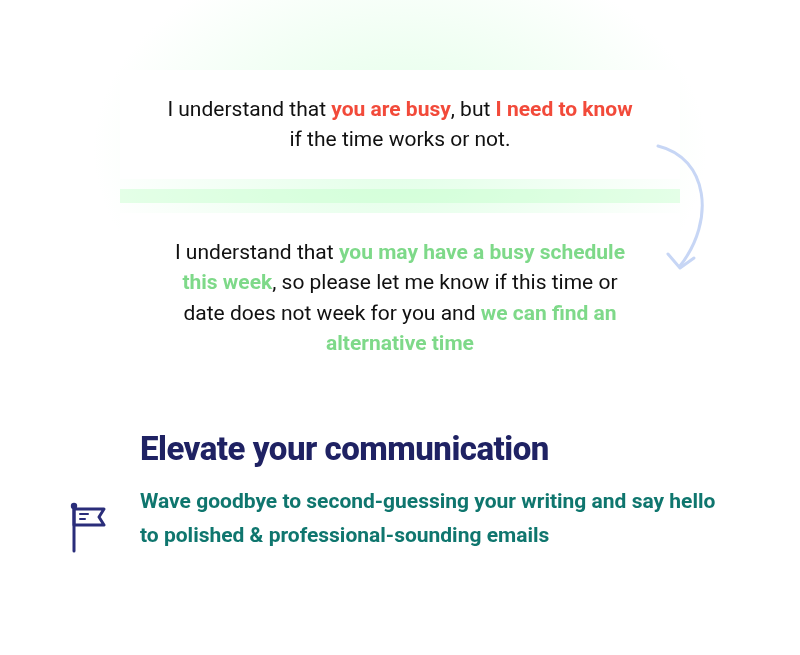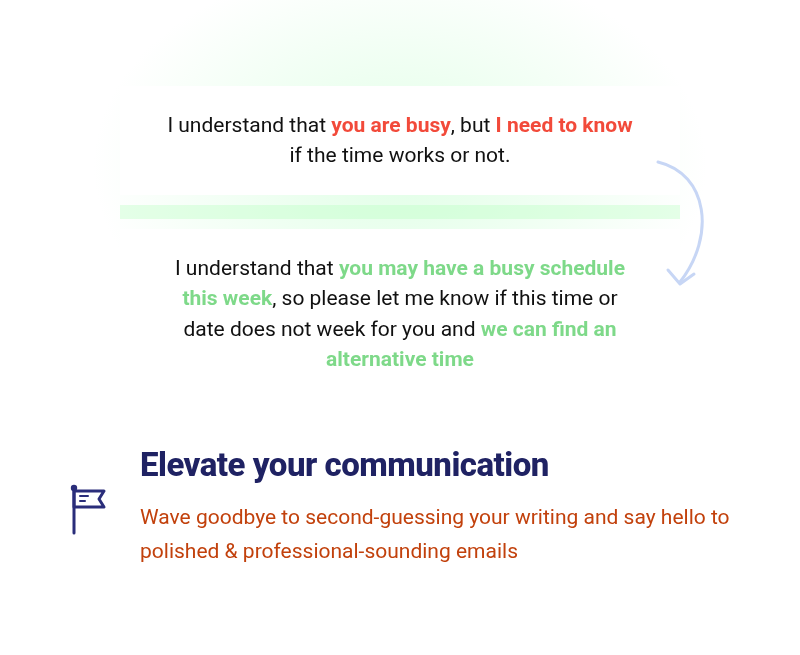--- a/index.html
+++ b/index.html
@@ -10,21 +10,20 @@
     background: #fff;
     overflow: hidden;
   }
   .card {
     width: 800px;
     height: 462px;
     background: #fff;
     border-radius: 4px;
     position: relative;
     padding: 40px 60px 50px 60px;
-    margin-top: 16px;
   }
   .glow {
     position: absolute;
     top: -60px;
     left: 50%;
     transform: translateX(-50%);
     width: 620px;
     height: 420px;
     background: radial-gradient(ellipse at center, rgba(200,255,210,0.55) 0%, rgba(255,255,255,0) 70%);
     pointer-events: none;
@@ -57,21 +56,21 @@
   .arrow {
     position: absolute;
     right: -46px;
     top: 70px;
     width: 80px;
     height: 140px;
     pointer-events: none;
   }
   .feature {
     display: flex;
-    align-items: center;
+    align-items: flex-end;
     gap: 30px;
     margin-top: 46px;
     padding: 0 6px;
   }
   .flag-icon {
     flex: 0 0 auto;
     width: 44px;
     height: 52px;
     margin-top: 4px;
   }
@@ -79,22 +78,22 @@
   .feature-title {
     font-size: 33px;
     font-weight: 800;
     color: #1f2263;
     letter-spacing: -0.5px;
     margin-bottom: 16px;
   }
   .feature-desc {
     font-size: 21px;
     line-height: 1.65;
-    color: #c2410c;
-    font-weight: 400;
+    color: #0f766e;
+    font-weight: 700;
   }
 </style>
 </head>
 <body>
 
 <div class="card">
   <div class="glow"></div>
 
   <div class="examples">
 

